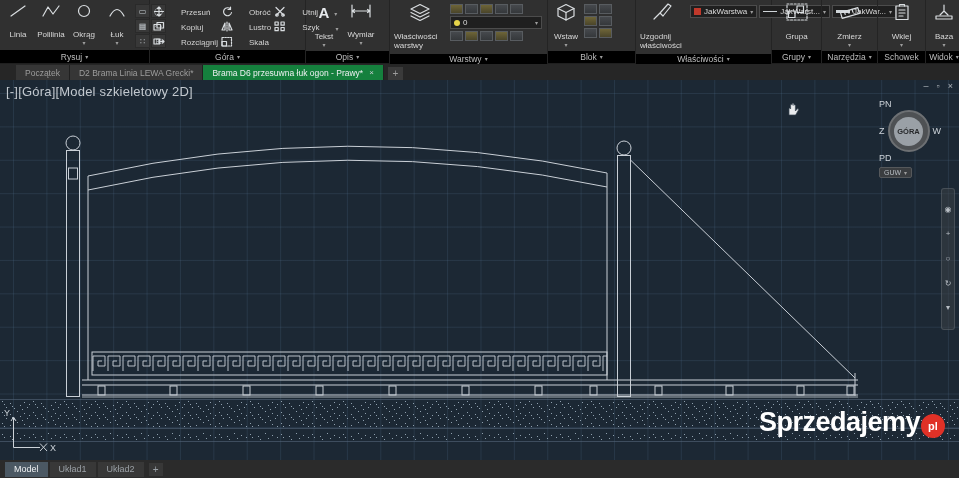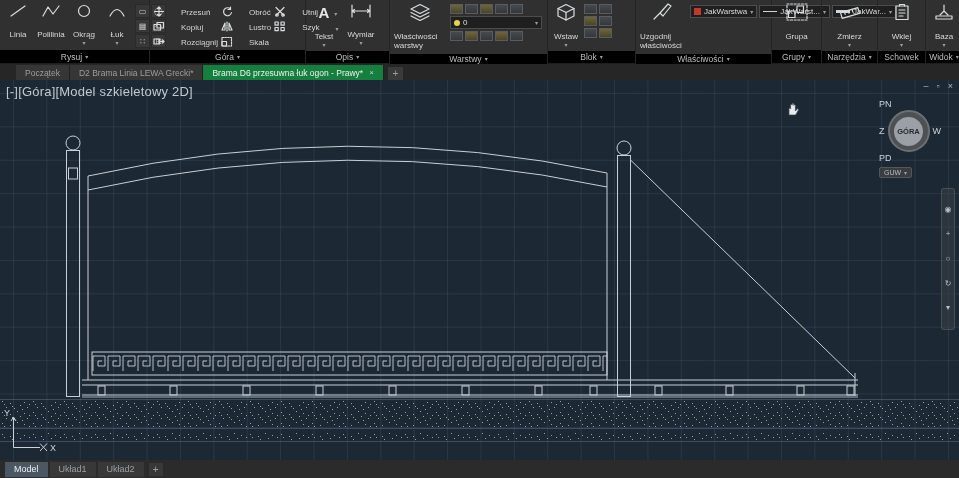--- a/index.html
+++ b/index.html
@@ -535,20 +535,24 @@
     </div>
 
     <div class="navbar">
       <span>◉</span>
       <span>+</span>
       <span>○</span>
       <span>↻</span>
       <span>▾</span>
     </div>
 
+    <div class="watermark">
+      <span class="wm-name">Sprzedajemy</span>
+      <span class="wm-circle">pl</span>
+    </div>
   </div>
 
   <div class="layoutbar">
     <div class="ltab active">Model</div>
     <div class="ltab">Układ1</div>
     <div class="ltab">Układ2</div>
     <div class="ladd">+</div>
   </div>
 
 </div>

